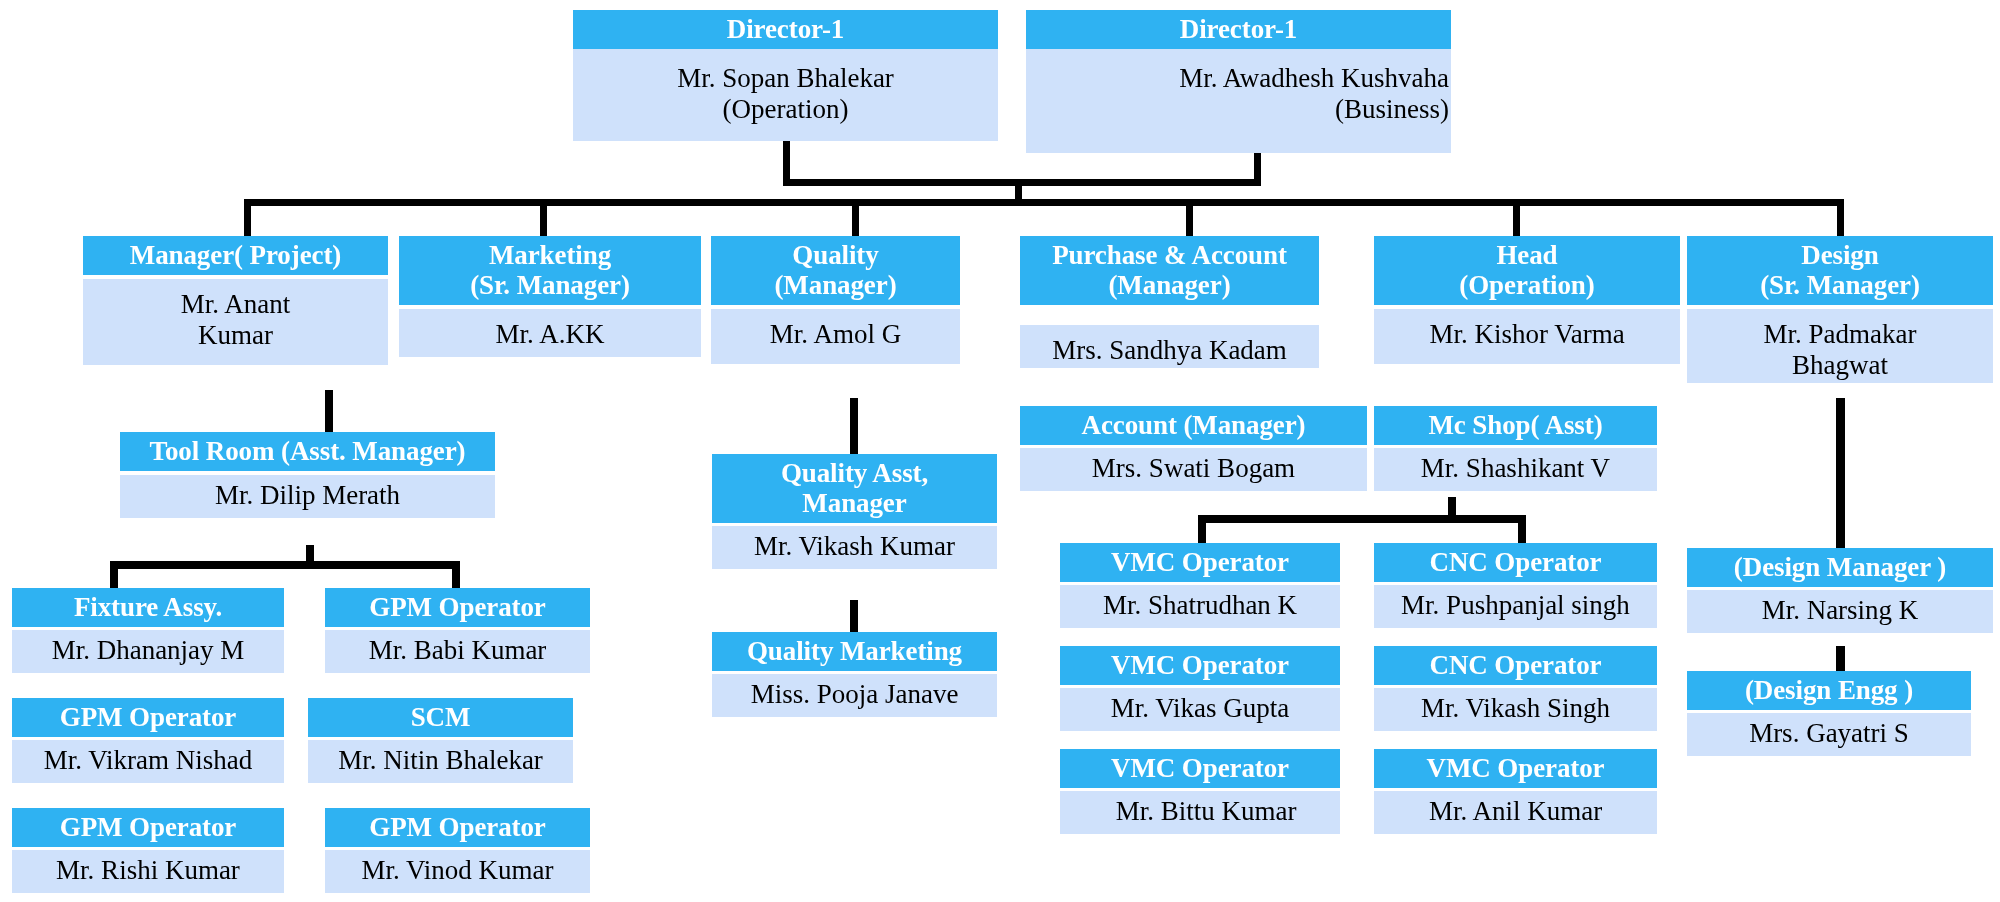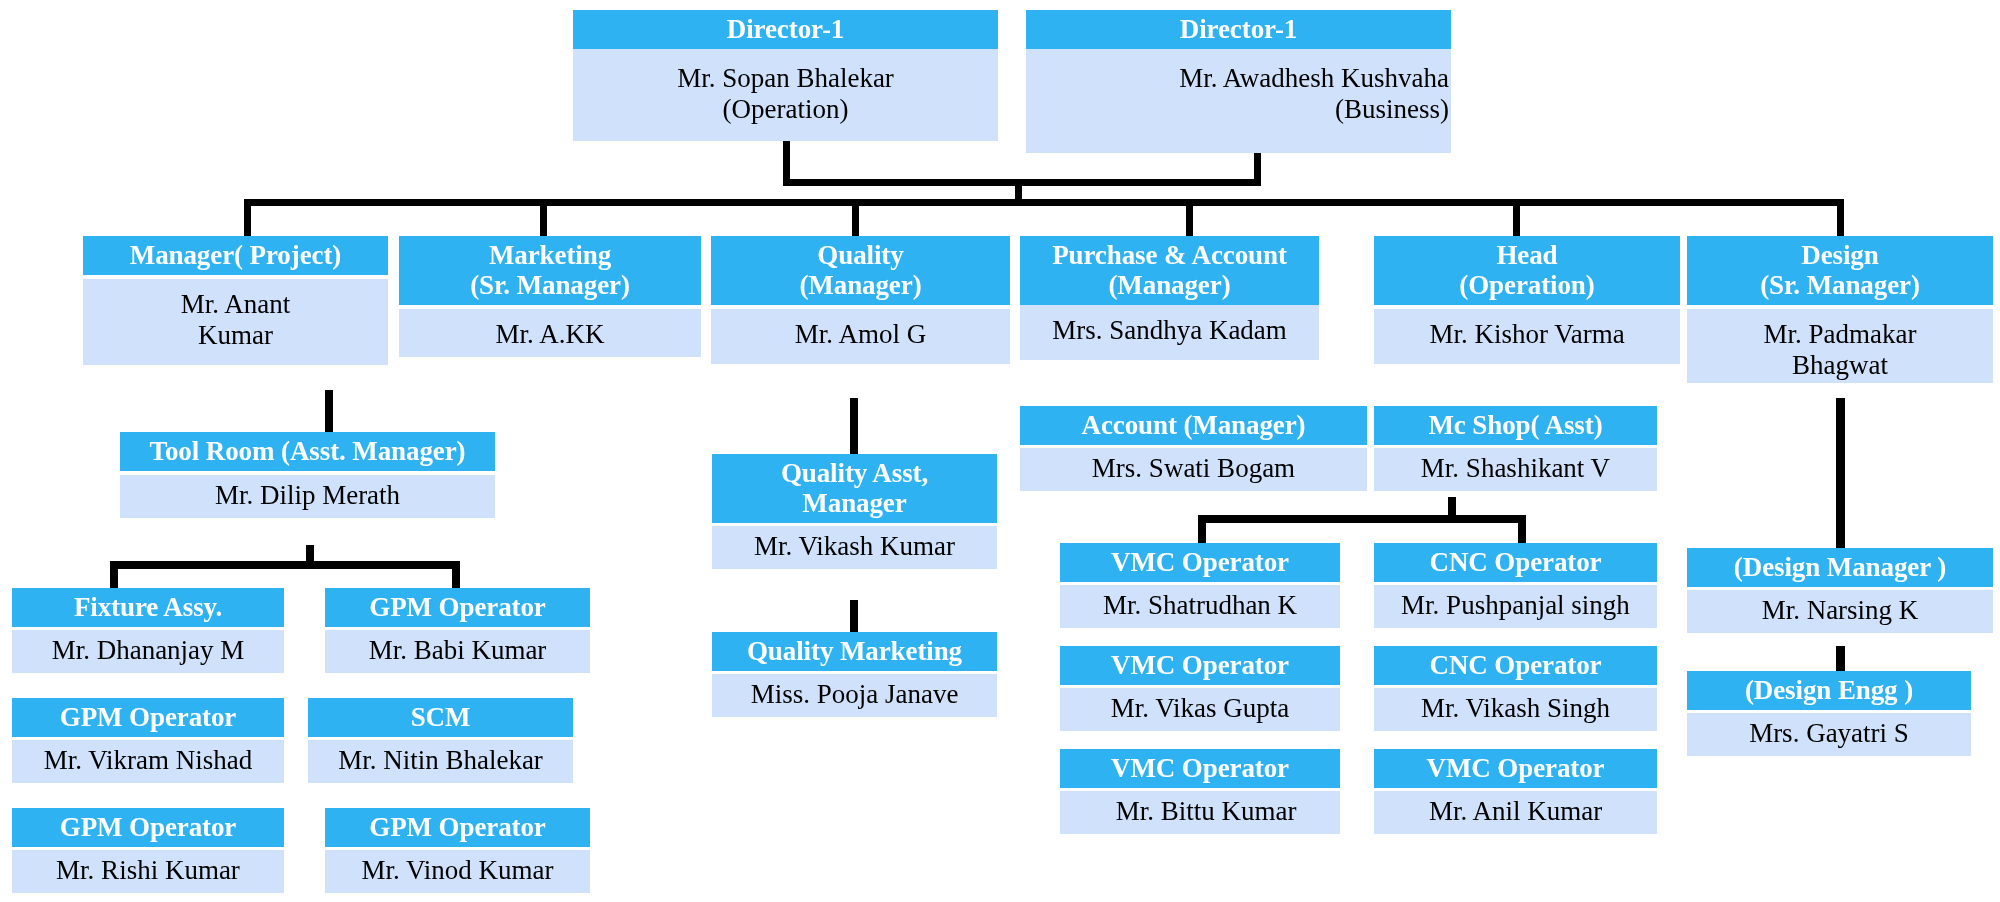--- a/index.html
+++ b/index.html
@@ -98,30 +98,30 @@
     <div class="bdy" style="margin-top:4px; padding-top:10px; padding-bottom:14px;">Mr. Anant
 Kumar</div>
   </div>
 
   <div class="node" style="left:399px; top:236px; width:302px;">
     <div class="hdr">Marketing
 (Sr. Manager)</div>
     <div class="bdy" style="margin-top:4px; padding-top:10px; ">Mr. A.KK</div>
   </div>
 
-  <div class="node" style="left:711px; top:236px; width:299px;">
+  <div class="node" style="left:711px; top:236px; width:249px;">
     <div class="hdr">Quality
 (Manager)</div>
     <div class="bdy" style="margin-top:4px; padding-top:10px; padding-bottom:14px;">Mr. Amol G</div>
   </div>
 
   <div class="node" style="left:1020px; top:236px; width:299px;">
     <div class="hdr">Purchase &amp; Account
 (Manager)</div>
-    <div class="bdy" style="margin-top:0; padding-top:10px; padding-bottom:14px;">Mrs. Sandhya Kadam</div>
+    <div class="bdy" style="margin-top:20px; padding-top:10px; padding-bottom:2px;">Mrs. Sandhya Kadam</div>
   </div>
 
   <div class="node" style="left:1374px; top:236px; width:306px;">
     <div class="hdr">Head
 (Operation)</div>
     <div class="bdy" style="margin-top:4px; padding-top:10px; padding-bottom:14px;">Mr. Kishor Varma</div>
   </div>
 
   <div class="node" style="left:1687px; top:236px; width:306px;">
     <div class="hdr">Design

